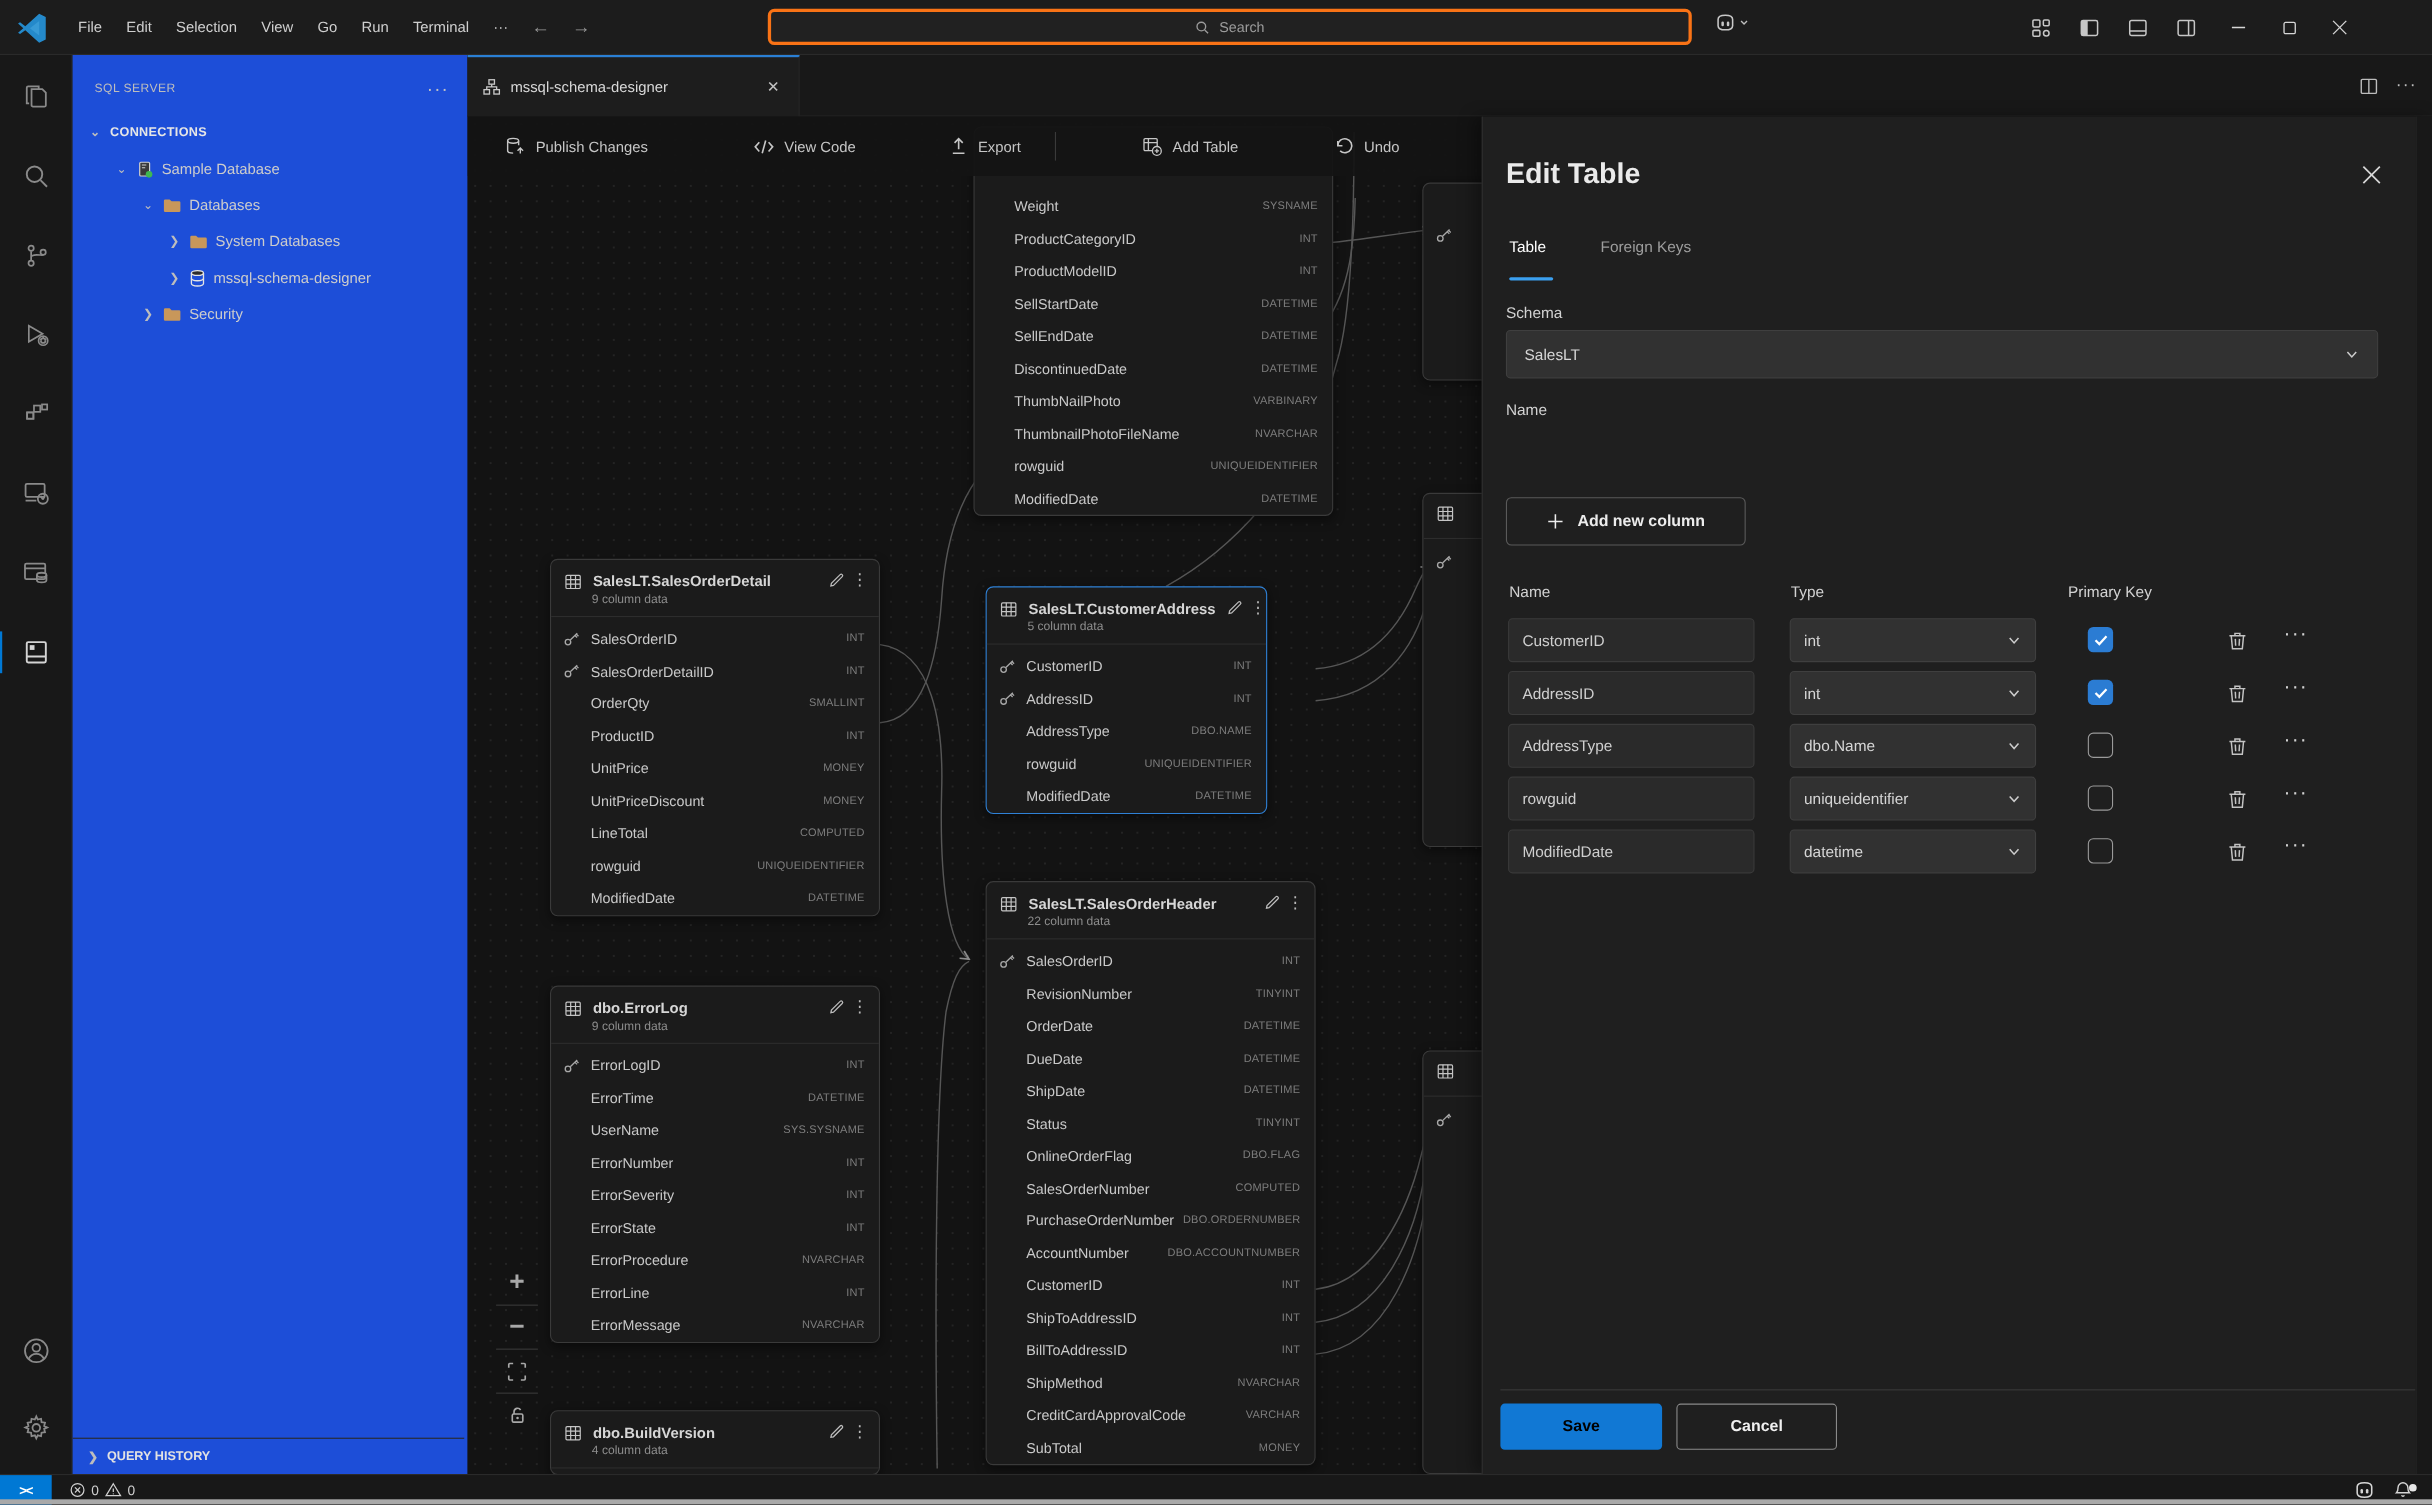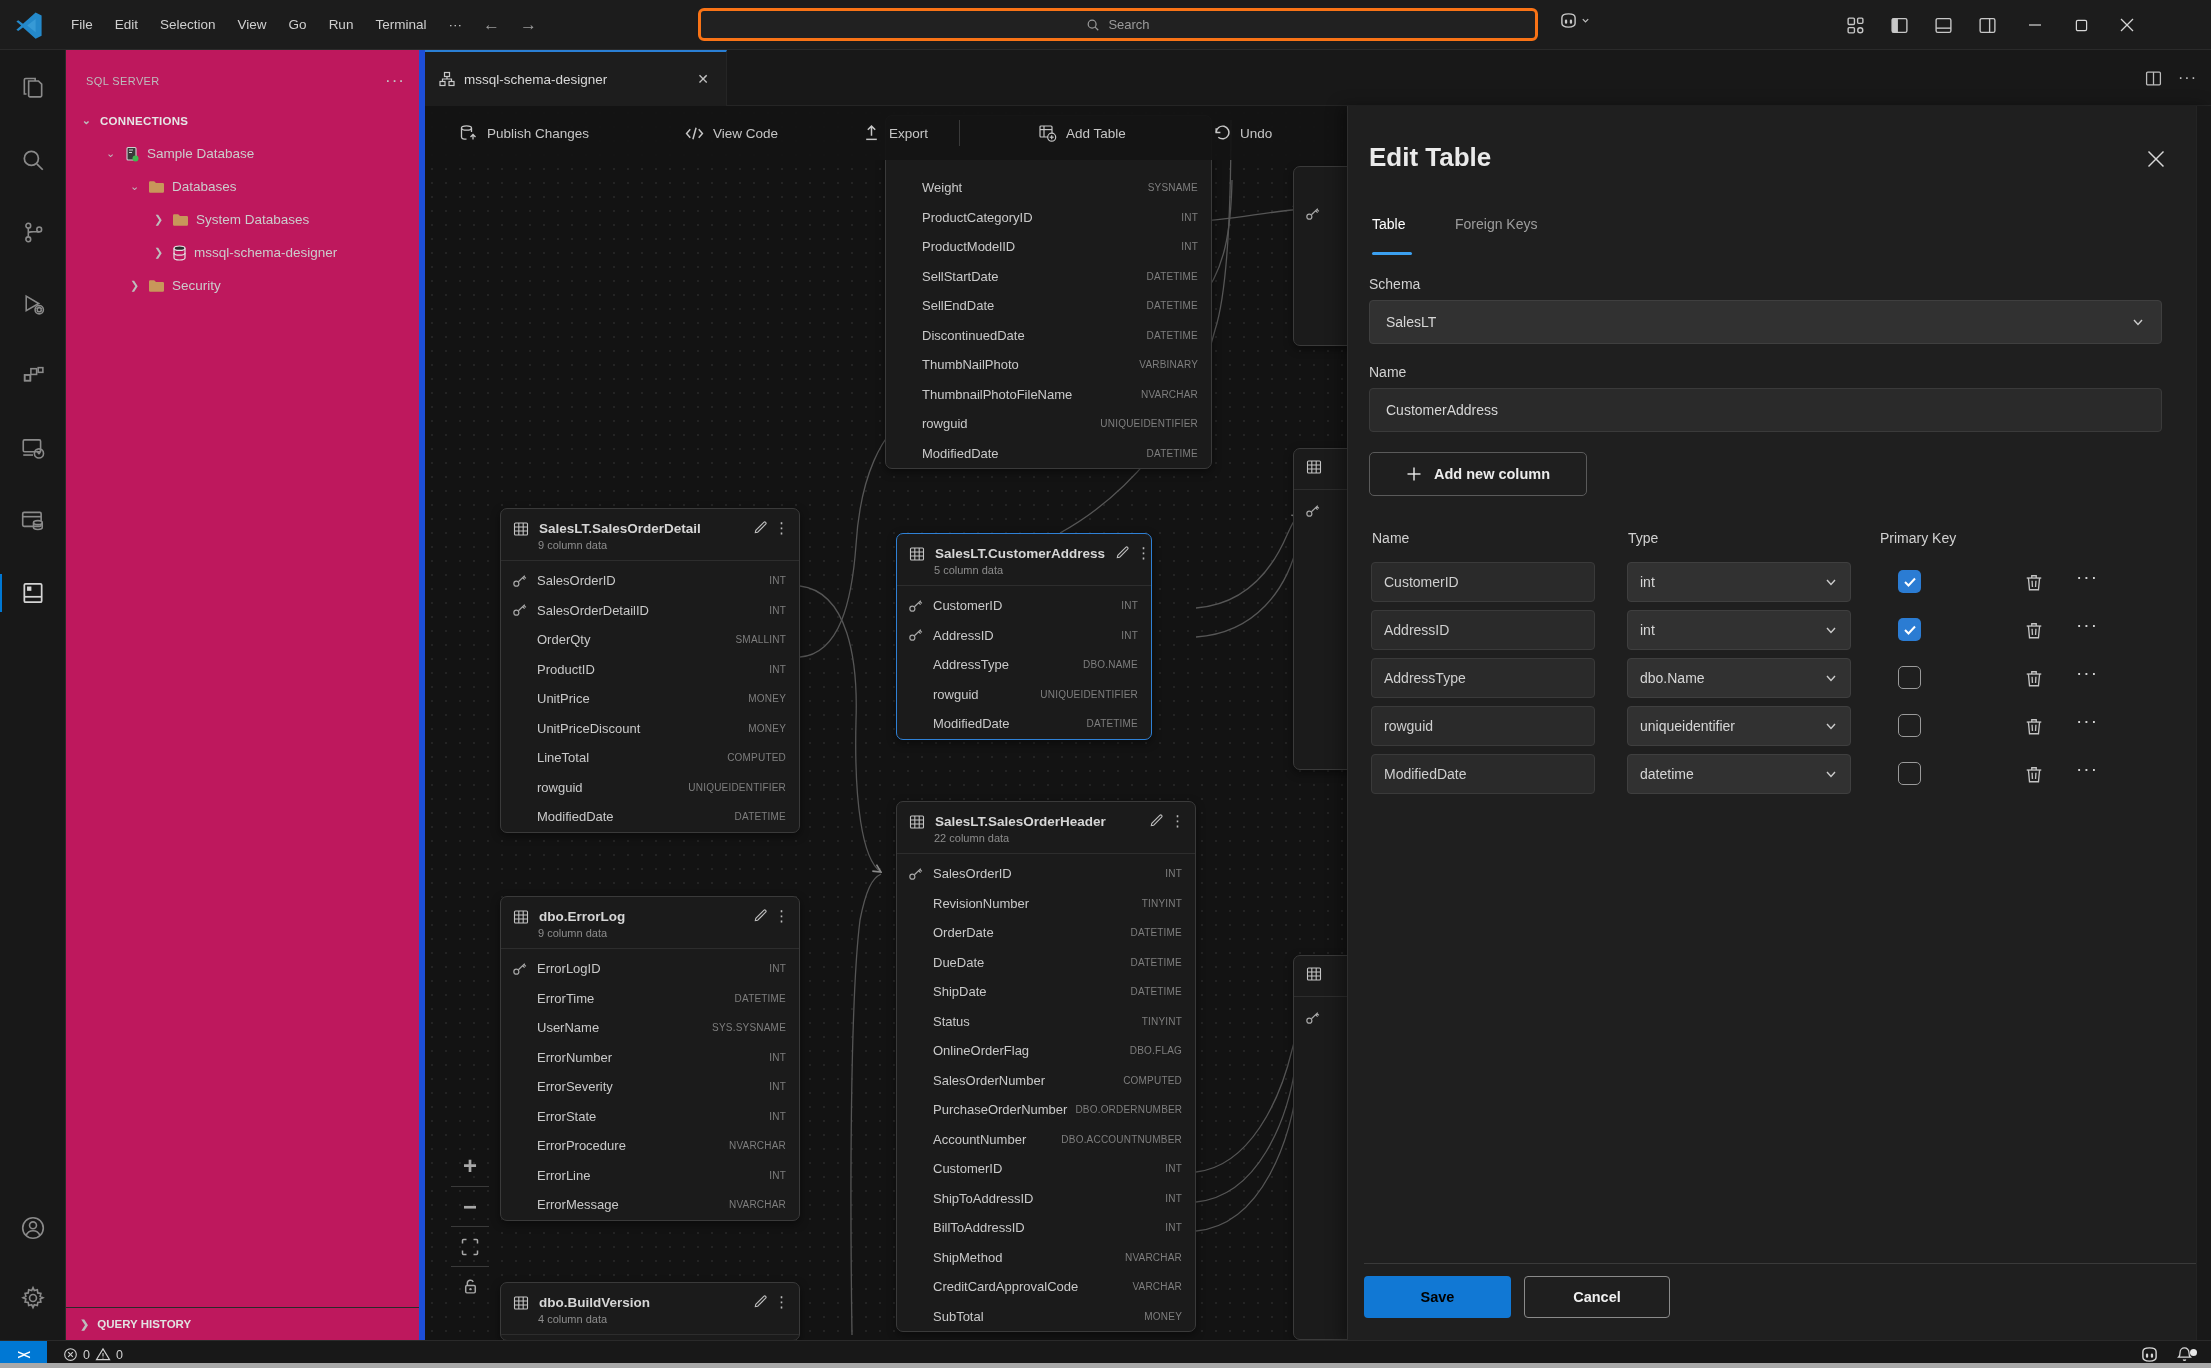--- a/index.html
+++ b/index.html
@@ -17,21 +17,21 @@
   .tb-icons{position:absolute;top:0;height:50px;display:flex;align-items:center;gap:10px}
   .tb-ic{width:34px;height:34px;display:flex;align-items:center;justify-content:center;border-radius:5px}
   .win-ic{width:46px;height:50px;display:flex;align-items:center;justify-content:center}
 
   
   #activitybar{position:absolute;left:0;top:50px;width:66px;height:1290px;background:#181818;border-right:1px solid #2a2a2a}
   .act-item{position:absolute;left:0;width:66px;height:48px;display:flex;align-items:center;justify-content:center}
   .act-item.active::before{content:"";position:absolute;left:0;top:5px;width:2px;height:38px;background:#0078d4}
 
   
-  #sidebar{position:absolute;left:66px;top:50px;width:359px;height:1290px;background:#be185d;border-right:6px solid #1d4ed8}
+  #sidebar{position:absolute;left:66px;top:50px;width:359px;height:1290px;background:#1d4ed8;border-right:3px solid #1d4ed8}
   #sidebar-header{position:absolute;left:0;top:18px;width:100%;height:26px;display:flex;align-items:center;padding:0 14px 0 20px}
   #sidebar-title{font-size:11px;letter-spacing:.4px;color:#bdbdbd}
   #sidebar-actions{margin-left:auto;color:#c5c5c5;font-size:17px;letter-spacing:1px}
   .tree-row{position:absolute;left:0;width:100%;height:33px;display:flex;align-items:center;gap:7px;color:#cccccc;font-size:13.5px;cursor:default}
   .tree-row .chev{color:#bdbdbd;font-size:11px;width:13px;text-align:center}
   .tree-row.section{font-weight:bold;font-size:11.5px;color:#e6e6e6;letter-spacing:.3px}
   #query-history{position:absolute;left:0;bottom:0;width:100%;height:33px;border-top:1px solid #2a2a2a;display:flex;align-items:center;gap:8px;padding-left:14px;font-weight:bold;font-size:11.5px;color:#e2e2e2}
 
   
   #tabbar{position:absolute;left:425px;top:50px;width:1786px;height:56px;background:#181818;border-bottom:1px solid #252525}
@@ -914,23 +914,20 @@
 
     <div class="plabel" style="top:170px">Schema</div>
     <div class="pselect" style="top:194px">
       <span>SalesLT</span>
       <svg class="chev-dn" width="14" height="14" viewBox="0 0 14 14" fill="none" stroke="#cccccc" stroke-width="1.4">
           <path d="M3 5 L7 9.5 L11 5"></path>
         </svg>
     </div>
 
     <div class="plabel" style="top:258px">Name</div>
-    <div class="pinput" style="top:282px">
-      <span>CustomerAddress</span>
-    </div>
 
     <div id="add-col-btn">
       <svg width="16" height="16" viewBox="0 0 16 16" stroke="#ececec" stroke-width="1.4">
           <line x1="8" y1="1.5" x2="8" y2="14.5"></line>
           <line x1="1.5" y1="8" x2="14.5" y2="8"></line>
         </svg>
       <span>Add new column</span>
     </div>
 
     <div class="ghead" style="left:24px;top:424px">Name</div>

